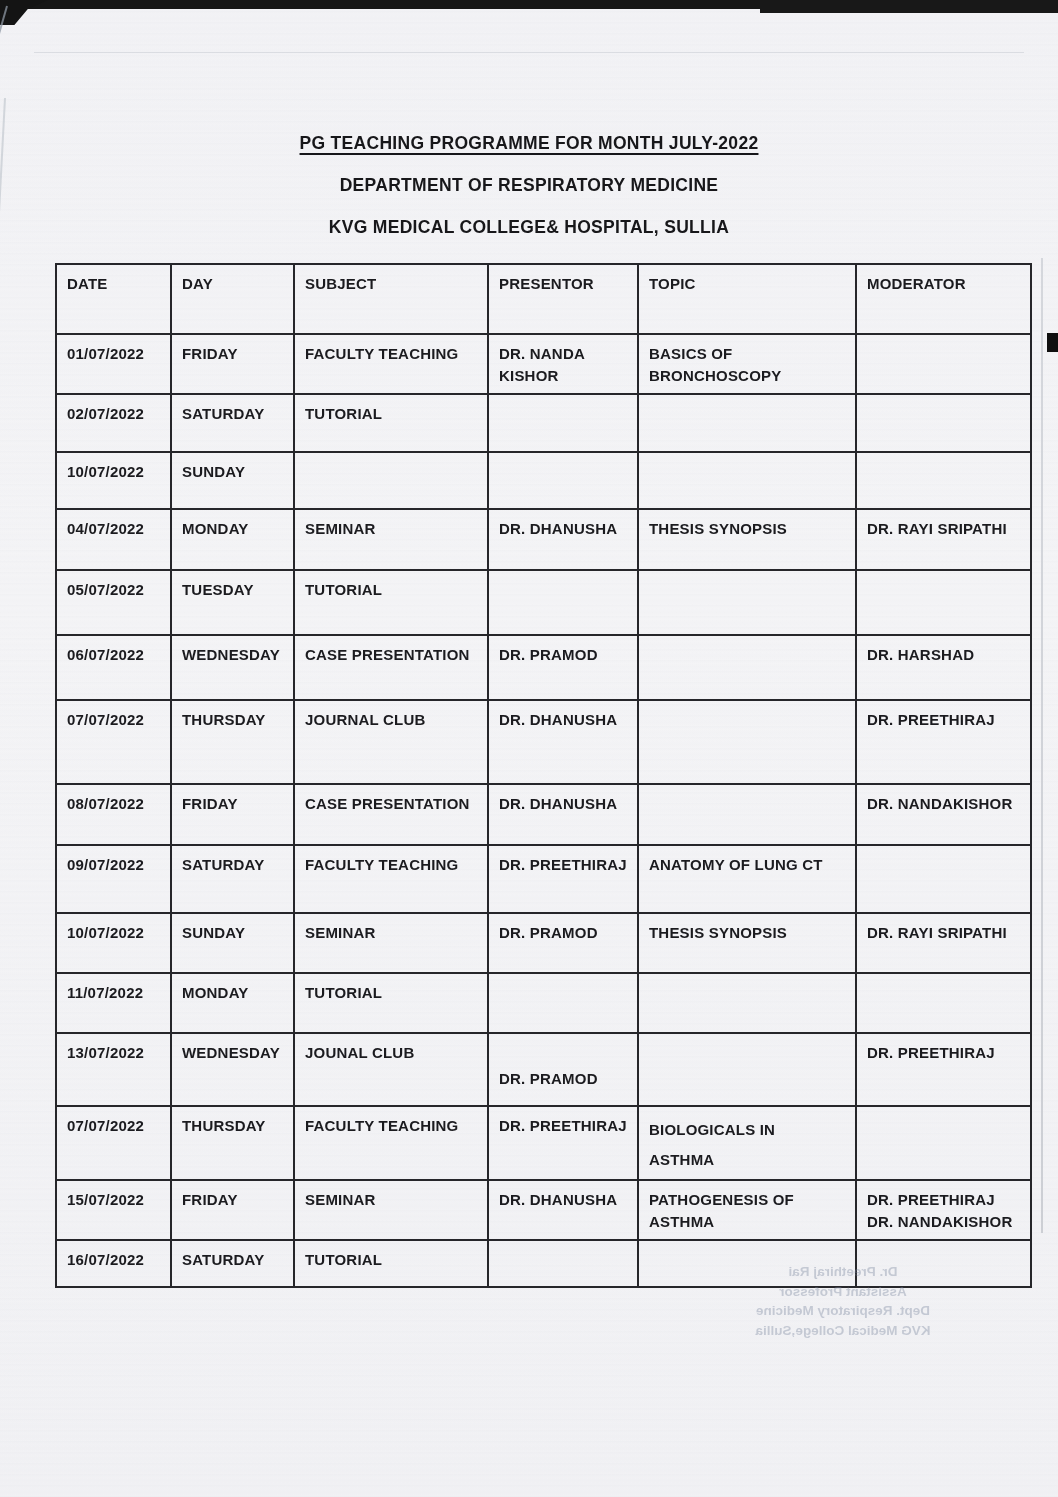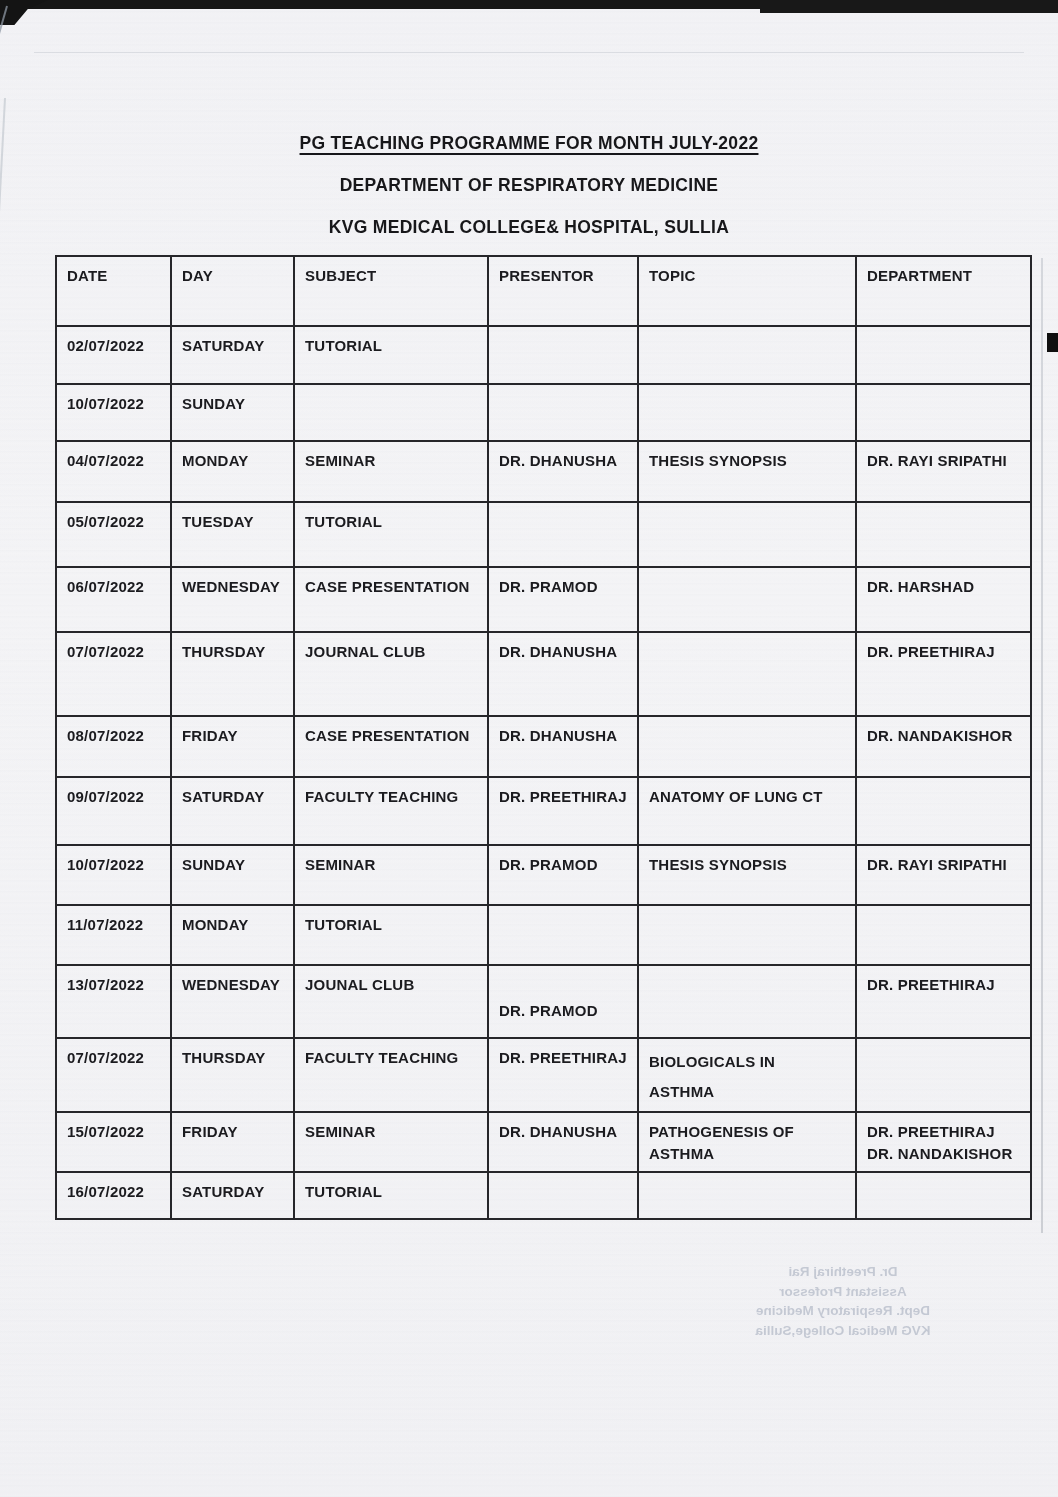--- a/index.html
+++ b/index.html
@@ -25,21 +25,21 @@
   .page-edge{position:absolute;left:1041px;top:258px;width:2px;height:975px;
     background:linear-gradient(180deg,#cdd0d6,#c3c6cc);opacity:.8;}
   .edge-mark{position:absolute;left:1047px;top:333px;width:11px;height:19px;background:#0f0f0f;}
 
   
   .titles{position:absolute;top:132px;left:0;width:1058px;text-align:center;}
   .title{font-size:17.5px;font-weight:700;letter-spacing:.3px;color:#17171a;line-height:22px;margin:0 0 20px 0;}
   .title.underlined{text-decoration:underline;text-decoration-thickness:2px;text-underline-offset:4px;}
 
   
-  table.schedule{position:absolute;top:255px;left:55px;width:975px;border-collapse:collapse;table-layout:fixed;}
+  table.schedule{position:absolute;top:263px;left:55px;width:975px;border-collapse:collapse;table-layout:fixed;}
   .schedule col.c1{width:115px}.schedule col.c2{width:123px}.schedule col.c3{width:194px}
   .schedule col.c4{width:150px}.schedule col.c5{width:218px}.schedule col.c6{width:175px}
   .schedule th,.schedule td{
     border:2px solid #26262a;vertical-align:top;text-align:left;
     padding:8px 6px 4px 10px;font-size:15px;line-height:22px;font-weight:600;
     color:#1b1b1f;letter-spacing:.2px;white-space:pre-line;overflow:hidden;
   }
   .schedule th{font-weight:700;}
   tr.hdr{height:70px}
   tr.r0{height:60px} tr.r1{height:58px} tr.r2{height:57px} tr.r3{height:61px}
@@ -81,24 +81,34 @@
       <col class="c5">
       <col class="c6">
     </colgroup>
   <thead>
     <tr class="hdr">
       <th>DATE</th>
       <th>DAY</th>
       <th>SUBJECT</th>
       <th>PRESENTOR</th>
       <th>TOPIC</th>
-      <th>DEPARTMENT</th>
+      <th>MODERATOR</th>
     </tr>
   </thead>
   <tbody>
+    <tr class="r0">
+      <td>01/07/2022</td>
+      <td>FRIDAY</td>
+      <td>FACULTY TEACHING</td>
+      <td>DR. NANDA
+KISHOR</td>
+      <td>BASICS OF
+BRONCHOSCOPY</td>
+      <td></td>
+    </tr>
     <tr class="r1">
       <td>02/07/2022</td>
       <td>SATURDAY</td>
       <td>TUTORIAL</td>
       <td></td>
       <td></td>
       <td></td>
     </tr>
     <tr class="r2">
       <td>10/07/2022</td>

